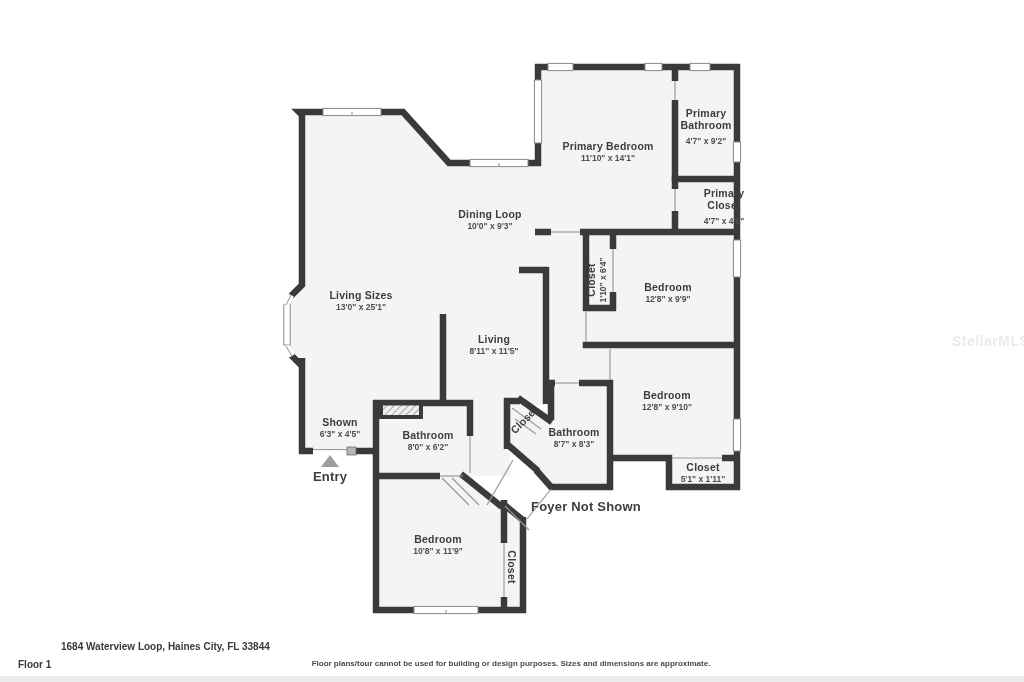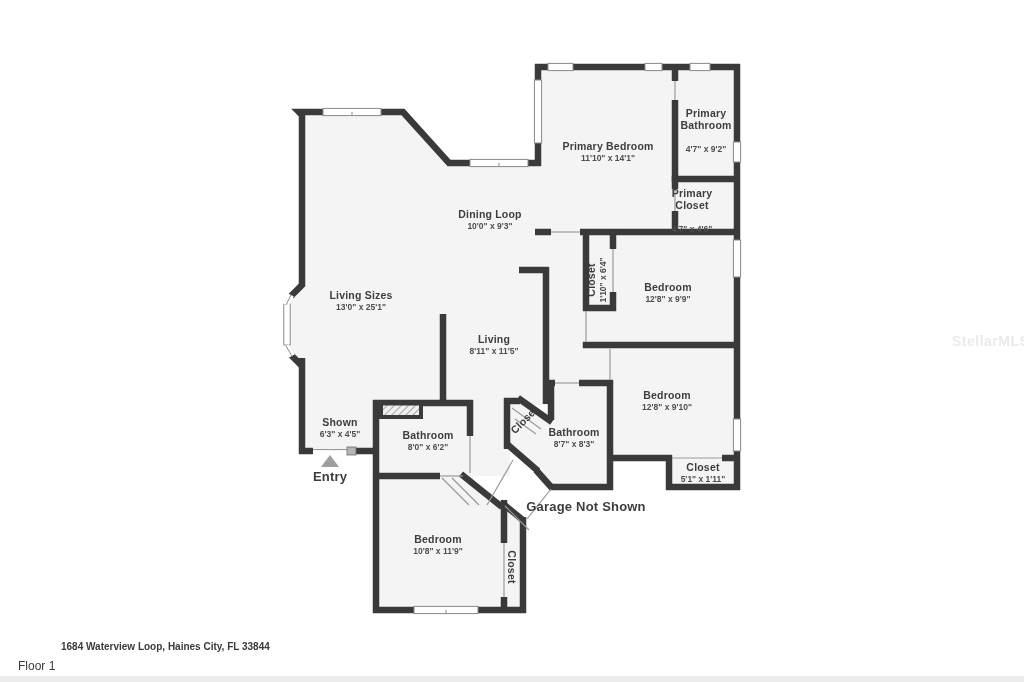--- a/index.html
+++ b/index.html
@@ -3,29 +3,29 @@
 <meta charset="utf-8">
 <style>
   html,body{margin:0;padding:0;background:#fff;}
   .canvas{position:relative;width:1024px;height:682px;background:#ffffff;overflow:hidden;
           font-family:"Liberation Sans", sans-serif;}
   .plan-svg{position:absolute;left:0;top:0;}
   .lbl{position:absolute;transform:translate(-50%,-50%);text-align:center;color:#3d3d3d;
        line-height:1.18;white-space:nowrap;}
   .lbl .nm{font-weight:700;font-size:10.5px;letter-spacing:.2px;}
   .lbl .dm{font-weight:600;font-size:8.5px;color:#4d4d4d;margin-top:1px;}
-  .lbl.wrap .nm{white-space:normal;width:72px;margin:12px auto;}
+  .lbl.wrap .nm{white-space:normal;width:72px;margin:4px auto;}
   .lbl.rot-ccw{transform:translate(-50%,-50%) rotate(-90deg);}
   .lbl.rot-cw{transform:translate(-50%,-50%) rotate(90deg);}
   .lbl.rot-diag{transform:translate(-50%,-50%) rotate(-45deg);}
   .lbl.solo .nm{font-size:13px;}
   .watermark{position:absolute;left:952px;top:333px;font-size:14px;font-weight:700;
              color:#eaeaea;letter-spacing:.5px;}
   .addr{position:absolute;left:18px;top:641px;font-size:10px;font-weight:700;color:#3a3a3a;margin-left:43px;}
-  .floor{position:absolute;left:18px;top:659px;font-size:12px;font-weight:400;color:#3a3a3a;}
+  .floor{position:absolute;left:18px;top:659px;font-size:10px;font-weight:700;color:#3a3a3a;}
   .disclaimer{position:absolute;left:511px;top:659px;transform:translateX(-50%);
               font-size:8px;font-weight:600;color:#4a4a4a;white-space:nowrap;}
   .bottom-strip{position:absolute;left:0;top:676px;width:1024px;height:6px;background:#ececec;}
 </style>
 </head>
 <body>
 
 <div class="canvas">
 
   <svg class="plan-svg" width="1024" height="682" viewBox="0 0 1024 682">
@@ -179,21 +179,21 @@
     <div class="dm">8'11" x 11'5"</div>
   </div>
   <div class="lbl" style="left:608px;top:152px">
     <div class="nm">Primary Bedroom</div>
     <div class="dm">11'10" x 14'1"</div>
   </div>
   <div class="lbl wrap" style="left:706px;top:124px">
     <div class="nm">Primary Bathroom</div>
     <div class="dm">4'7" x 9'2"</div>
   </div>
-  <div class="lbl wrap" style="left:692px;top:204px">
+  <div class="lbl wrap" style="left:724px;top:204px">
     <div class="nm">Primary Closet</div>
     <div class="dm">4'7" x 4'6"</div>
   </div>
   <div class="lbl rot-ccw" style="left:597px;top:280px">
     <div class="nm">Closet</div>
     <div class="dm">1'10" x 6'4"</div>
   </div>
   <div class="lbl" style="left:668px;top:293px">
     <div class="nm">Bedroom</div>
     <div class="dm">12'8" x 9'9"</div>
@@ -225,21 +225,22 @@
   <div class="lbl rot-diag" style="left:524px;top:420px">
     <div class="nm">Closet</div>
   </div>
   <div class="lbl rot-cw" style="left:512px;top:567px">
     <div class="nm">Closet</div>
   </div>
   <div class="lbl solo" style="left:330px;top:477px">
     <div class="nm">Entry</div>
   </div>
   <div class="lbl solo" style="left:586px;top:507px">
-    <div class="nm">Garage Not Shown</div>
+    <div class="nm">Foyer Not Shown</div>
   </div>
 
   <div class="watermark">StellarMLS</div>
   <div class="addr">1684 Waterview Loop, Haines City, FL 33844</div>
   <div class="floor">Floor 1</div>
+  <div class="disclaimer">Floor plans/tour cannot be used for building or design purposes. Sizes and dimensions are approximate.</div>
   <div class="bottom-strip"></div>
 
 </div>
 
 </body></html>

